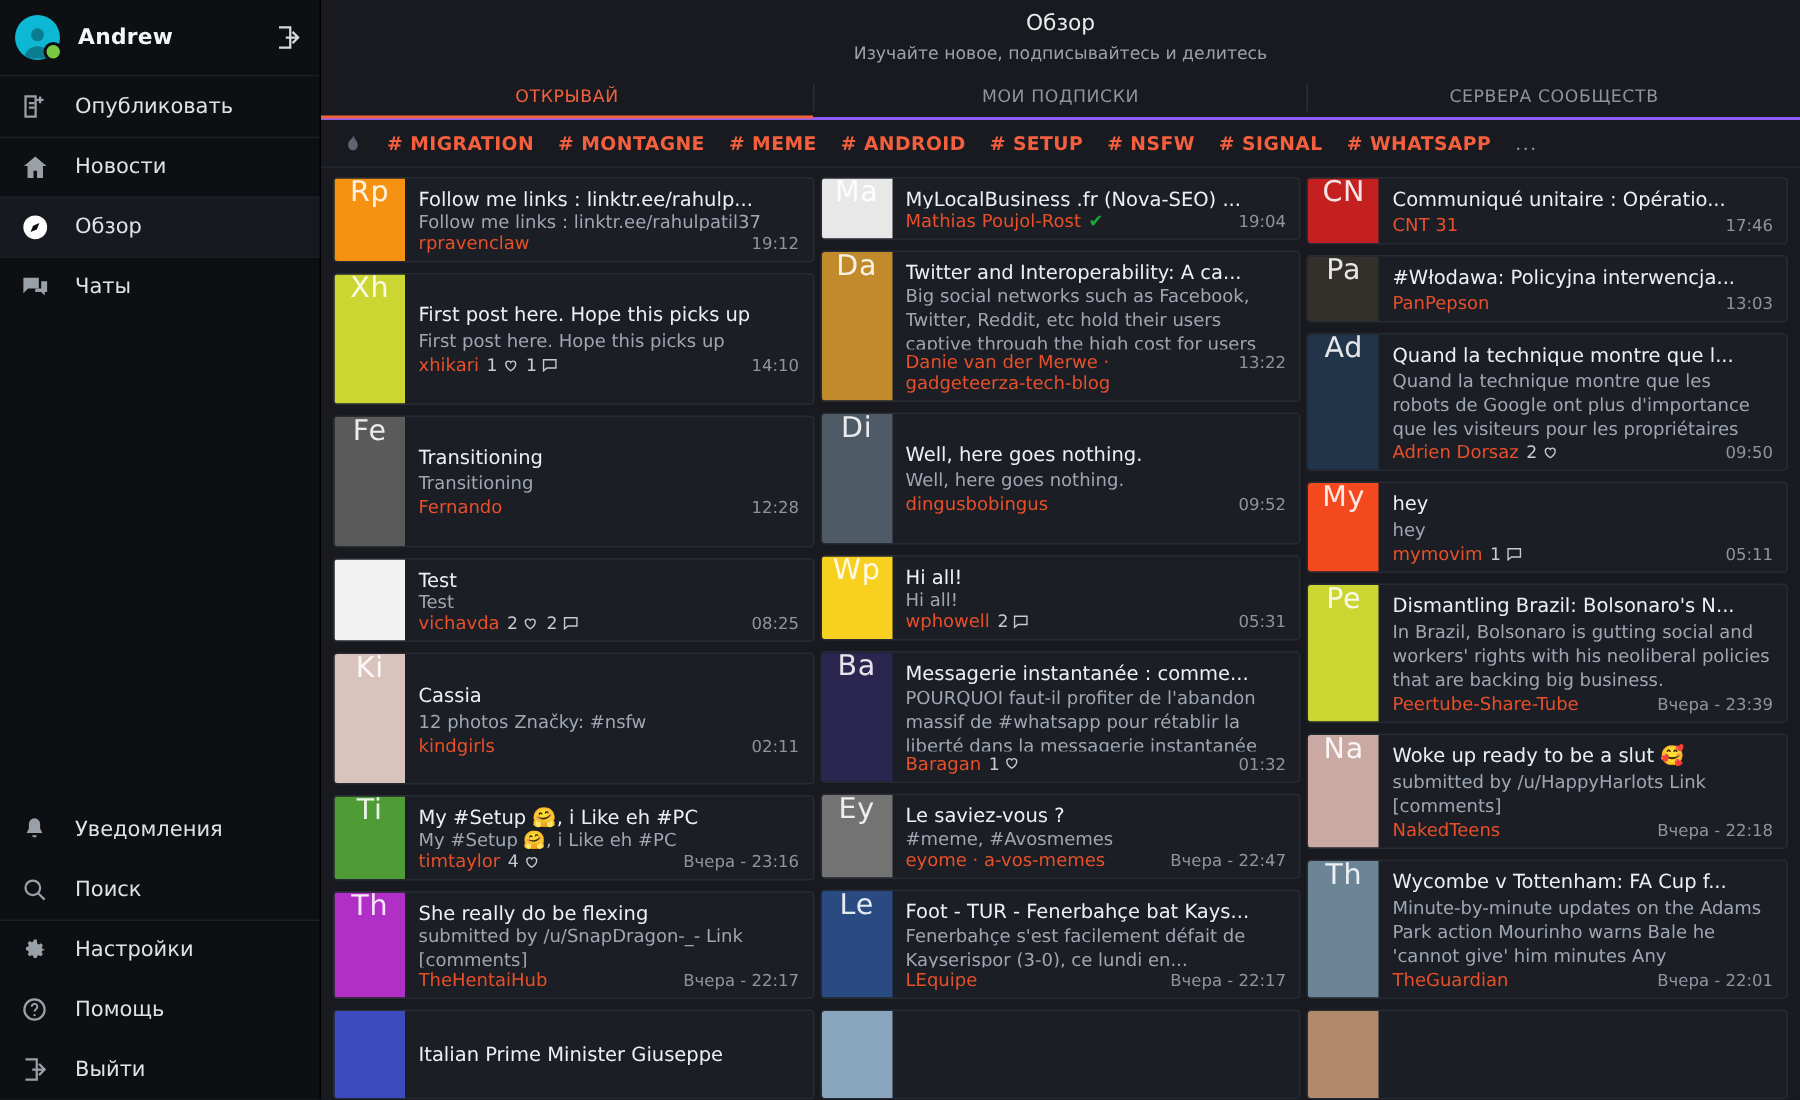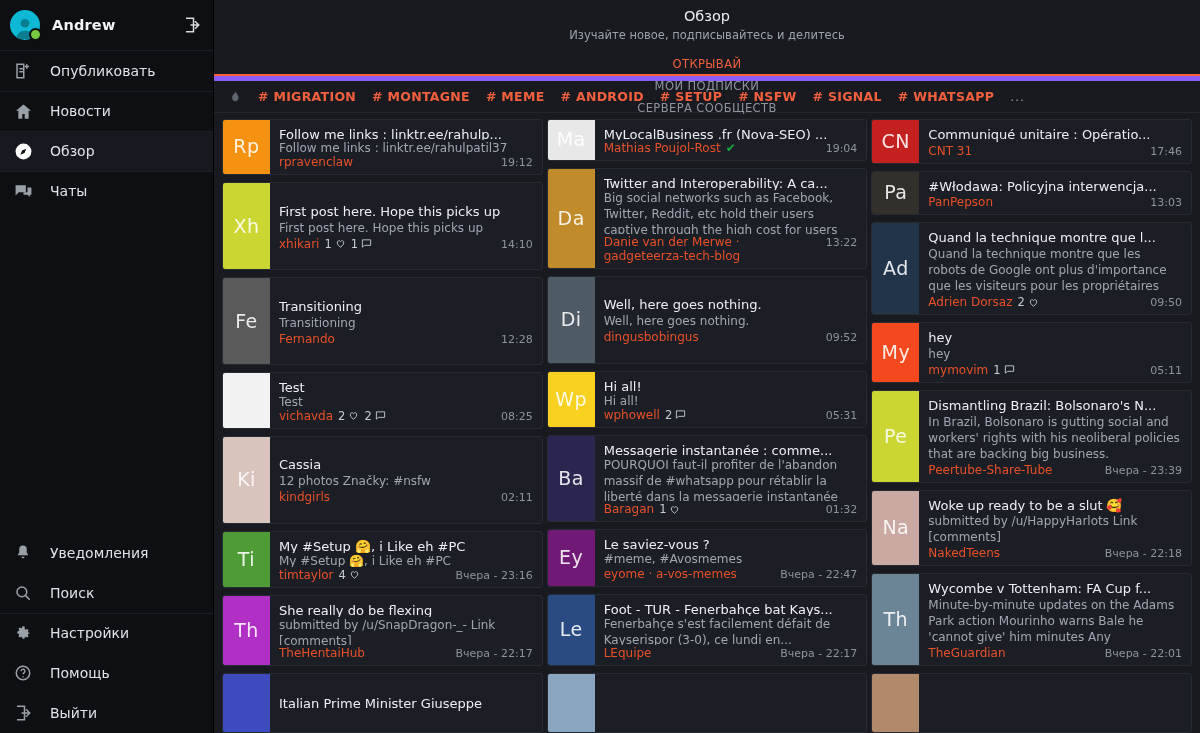--- a/index.html
+++ b/index.html
@@ -57,21 +57,21 @@
   .nav-item.active .ico { color: #ffffff; }
   .spacer { flex: 1 1 auto; }
   .nav-bottom { display: flex; flex-direction: column; padding-bottom: 0; }
 
   
   .main { flex: 1 1 auto; height: 733px; display: flex; flex-direction: column; background:#181a20; }
   .page-head { padding-top: 7px; text-align: center; }
   .page-title { color: #e9ecef; font-size: 14.5px; line-height: 18px; }
   .page-sub { color: #9aa2ac; font-size: 11.5px; line-height: 16px; margin-top: 2px; }
 
-  .tabs { display: flex; margin-top: 10px; border-bottom: 5px solid #8b5cf6; height: 28px; flex-direction: column; }
+  .tabs { display: flex; margin-top: 10px; border-bottom: 2px solid #8b5cf6; height: 28px; }
   .tab {
     flex: 1 1 0; text-align: center; font-size: 11.5px; letter-spacing: .4px;
     color: #8e959e; cursor: pointer; position: relative; line-height: 22px;
   }
   .tab.active { color: #f4603e; }
   .tab.active:after {
     content: ""; position: absolute; left: 0; right: 0; bottom: -1px;
     height: 2px; background: #f4603e;
   }
   .tab-div { width: 1px; background: #2a2e35; height: 18px; align-self: center; }
@@ -94,21 +94,21 @@
     overflow: hidden;
   }
   .col { flex: 1 1 0; display: flex; flex-direction: column; gap: 7px; padding: 0 2px; }
 
   .card {
     display: flex; background: #1b1e25; border: 1px solid #272b33;
     border-radius: 3px; overflow: hidden; cursor: pointer;
   }
   .thumb {
     width: 47px; flex: 0 0 47px; position: relative;
-    display: flex; align-items: center; justify-content: center;
+    display: flex; justify-content: center;
     overflow: hidden;
   }
   .thumb .initials {
     font-size: 19px; color: rgba(255,255,255,.88);
     line-height: 1; letter-spacing: .5px; position: relative; z-index: 2;
   }
   .card-body {
     flex: 1 1 auto; min-width: 0; padding: 6px 9px 5px 9px;
     display: flex; flex-direction: column; justify-content: center;
   }
@@ -456,21 +456,21 @@
               <div class="c-foot">
                 <span class="c-author wrap">Baragan</span>
                 <span class="stat">1 <svg viewBox="0 0 24 24" fill="none" stroke="currentColor" stroke-width="2">
                     <path d="M12 20s-7-4.6-7-9.2A3.8 3.8 0 0112 8a3.8 3.8 0 017 2.8C19 15.4 12 20 12 20z"></path>
                   </svg></span>
                 <span class="c-time">01:32</span>
               </div>
             </div>
           </div>
           <div class="card">
-            <div class="thumb" style="background: #701a75;">
+            <div class="thumb" style="background: #737373;">
               <span class="initials">Ey</span>
             </div>
             <div class="card-body">
               <div class="c-title">Le saviez-vous ?</div>
               <div class="c-sub">#meme, #Avosmemes</div>
               <div class="c-foot">
                 <span class="c-author">eyome · a-vos-memes</span>
                 <span class="c-time">Вчера - 22:47</span>
               </div>
             </div>

